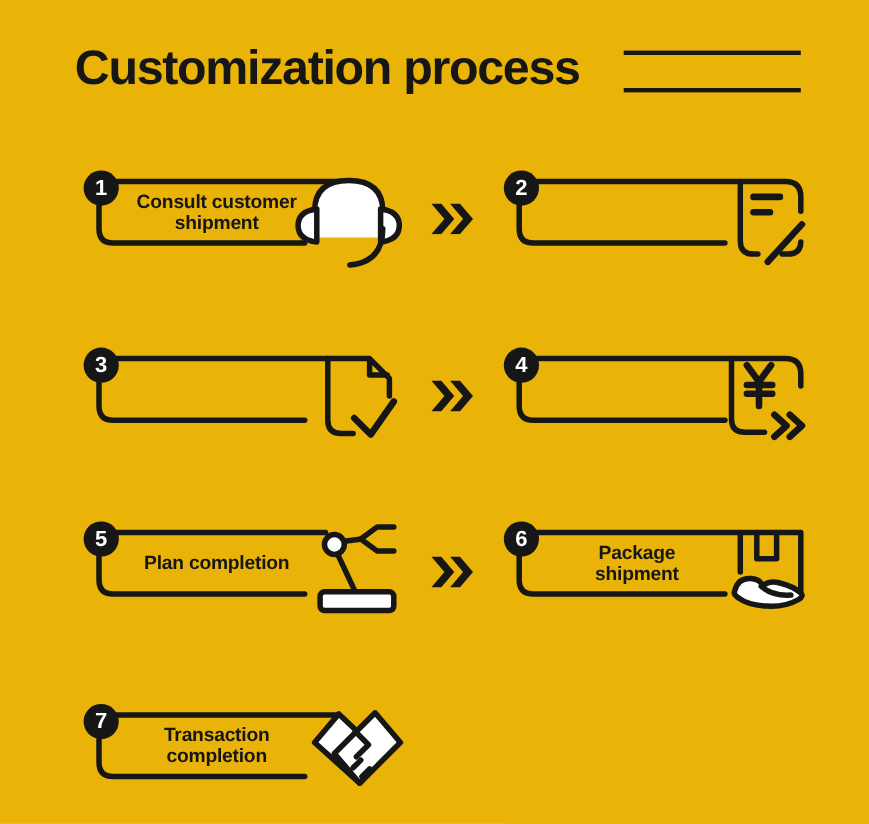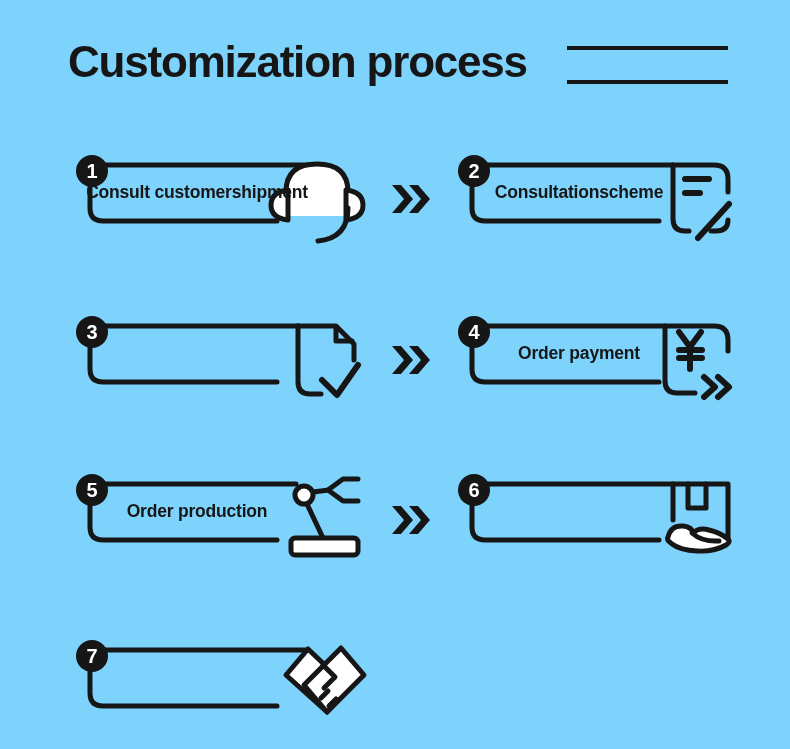--- a/index.html
+++ b/index.html
@@ -1,32 +1,32 @@
 <!DOCTYPE html>
 <html><head>
 <meta charset="utf-8">
 <style>
   html,body{margin:0;padding:0;background:#ffffff;}
-  .canvas{position:relative;width:790px;height:749px;background:#7dd3fc;overflow:hidden;
+  .canvas{position:relative;width:790px;height:749px;background:#eab308;overflow:hidden;
           font-family:"Liberation Sans",sans-serif;}
   .title{position:absolute;left:68px;top:38px;margin:0;
          font:700 44px/1.1 "Liberation Sans",sans-serif;color:#161616;letter-spacing:-1.2px;white-space:nowrap;}
   .tline{position:absolute;left:567px;width:161px;height:4px;background:#161616;}
   .tline.l1{top:46px;} .tline.l2{top:80px;}
   .step{position:absolute;width:310px;height:112px;}
   .art{position:absolute;left:0;top:0;width:310px;height:112px;}
   .ink{stroke:#161616;stroke-width:5;fill:none;stroke-linecap:round;stroke-linejoin:round;}
   .thick{stroke-width:6;}
   .paper{fill:#ffffff;}
   .solid{fill:#161616;}
   .badge{position:absolute;left:6px;top:5px;width:32px;height:32px;border-radius:50%;
          background:#161616;color:#ffffff;display:flex;align-items:center;justify-content:center;
          font:700 20px "Liberation Sans",sans-serif;}
   .label{position:absolute;left:32px;top:14px;width:190px;height:57px;
-         display:flex;flex-direction:row;align-items:center;justify-content:center;
+         display:flex;flex-direction:column;align-items:center;justify-content:center;
          font:700 17.5px/1.06 "Liberation Sans",sans-serif;color:#161616;
          letter-spacing:-0.2px;text-align:center;white-space:nowrap;}
   .arrow{position:absolute;width:38px;height:28px;}
 </style>
 </head>
 <body>
 
 <div class="canvas">
 
   <h1 class="title">Customization process</h1>
@@ -62,24 +62,20 @@
         <path class="ink" d="M 221 15 V 69 Q 221 81 233 81 H 237"></path>
         <path class="ink thick" d="M 233 29 H 257"></path>
         <path class="ink thick" d="M 233 43 H 248"></path>
         <path class="ink" d="M 276 70 Q 276 81 264 81 H 259"></path>
         <path class="ink thick" d="M 246 88 L 277 54"></path>
       </g>
     </svg>
     <div class="badge">
         <span>2</span>
       </div>
-    <div class="label">
-      <span>Consultation</span>
-        <span>scheme</span>
-    </div>
   </div>
 
   <div class="step" style="left:70px;top:311px">
     <svg class="art" viewBox="0 0 310 112">
       <path class="ink" d="M 35 15 H 228"></path>
       <path class="ink" d="M 20 37 V 58 Q 20 71 33 71 H 207"></path>
       <g>
         <path class="ink" d="M 228 15 V 71 Q 228 83 240 83 H 251"></path>
         <path class="ink" d="M 228 15 H 266 L 284 33 V 49"></path>
         <path class="ink" d="M 266 17 V 30 H 282"></path>
@@ -97,77 +93,81 @@
       <path class="ink" d="M 20 37 V 58 Q 20 71 33 71 H 207"></path>
       <g>
         <path class="ink" d="M 213 15 V 70 Q 213 82 225 82 H 243"></path>
         <path class="ink thick" d="M 227 21 L 238 36 M 249 21 L 238 36 M 238 36 V 58 M 227 39 H 250 M 227 47 H 250"></path>
         <path class="ink thick" d="M 252 66 L 263 76 L 252 86 M 266 66 L 277 76 L 266 86"></path>
       </g>
     </svg>
     <div class="badge">
         <span>4</span>
       </div>
-    <div class="label">
-      <span>Order payment</span>
-        <span></span>
-    </div>
   </div>
 
   <div class="step" style="left:70px;top:469px">
     <svg class="art" viewBox="0 0 310 112">
       <path class="ink" d="M 35 15 H 226"></path>
       <path class="ink" d="M 20 37 V 58 Q 20 71 33 71 H 207"></path>
       <g>
         <path class="ink" d="M 243 23 L 259 21"></path>
         <path class="ink" d="M 288 10 H 273 L 258 21 L 273 32 H 288"></path>
         <path class="ink" d="M 237 35 L 253 69"></path>
         <rect class="ink paper" x="221" y="69" width="67" height="17" rx="4"></rect>
         <circle class="ink paper" cx="234" cy="26" r="9"></circle>
       </g>
     </svg>
     <div class="badge">
         <span>5</span>
       </div>
     <div class="label">
-      <span>Order production</span>
+      <span>Plan completion</span>
         <span></span>
     </div>
   </div>
 
   <div class="step" style="left:452px;top:469px">
     <svg class="art" viewBox="0 0 310 112">
       <path class="ink" d="M 35 15 H 276 V 68"></path>
       <path class="ink" d="M 20 37 V 58 Q 20 71 33 71 H 207"></path>
       <g>
         <path class="ink" d="M 221 15 V 51"></path>
         <path class="ink" d="M 236 15 V 39 H 254 V 15"></path>
         <path class="ink paper" d="M 216 68 Q 219 56 231 57 Q 240 58 241 64 Q 247 58 257 61 Q 269 64 276 70 Q 279 73 274 76 Q 262 83 245 82 Q 228 81 220 75 Q 214 71 216 68 Z"></path>
         <path class="ink" d="M 240 64 Q 250 73 267 72"></path>
       </g>
     </svg>
     <div class="badge">
         <span>6</span>
       </div>
+    <div class="label">
+      <span>Package</span>
+        <span>shipment</span>
+    </div>
   </div>
 
   <div class="step" style="left:70px;top:635px">
     <svg class="art" viewBox="0 0 310 112">
       <path class="ink" d="M 35 15 H 236"></path>
       <path class="ink" d="M 20 37 V 58 Q 20 71 33 71 H 207"></path>
       <g>
         <path class="ink paper" d="M 238 14 L 279 53 L 257 77 L 216 40 Z"></path>
         <path class="ink paper" d="M 271 13 L 294 40 L 257 77 L 234 50 Z"></path>
         <path class="ink" d="M 253 30 L 265 42 L 254 53"></path>
         <path class="ink" d="M 251 63 L 258 56 M 259 71 L 266 64"></path>
       </g>
     </svg>
     <div class="badge">
         <span>7</span>
       </div>
+    <div class="label">
+      <span>Transaction</span>
+        <span>completion</span>
+    </div>
   </div>
 
   <div class="arrow" style="left:392px;top:185px">
     <svg viewBox="0 0 38 28" width="38" height="28">
       <path class="solid" d="M 0 0 H 9 L 21 14 L 9 28 H 0 L 12 14 Z"></path>
       <path class="solid" d="M 17 0 H 26 L 38 14 L 26 28 H 17 L 29 14 Z"></path>
     </svg>
   </div>
   <div class="arrow" style="left:392px;top:346px">
     <svg viewBox="0 0 38 28" width="38" height="28">

